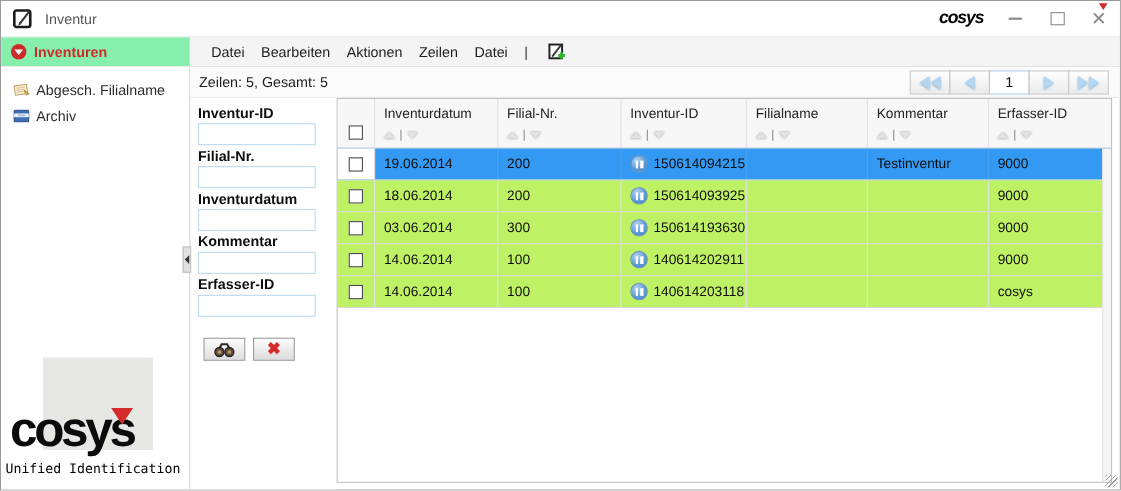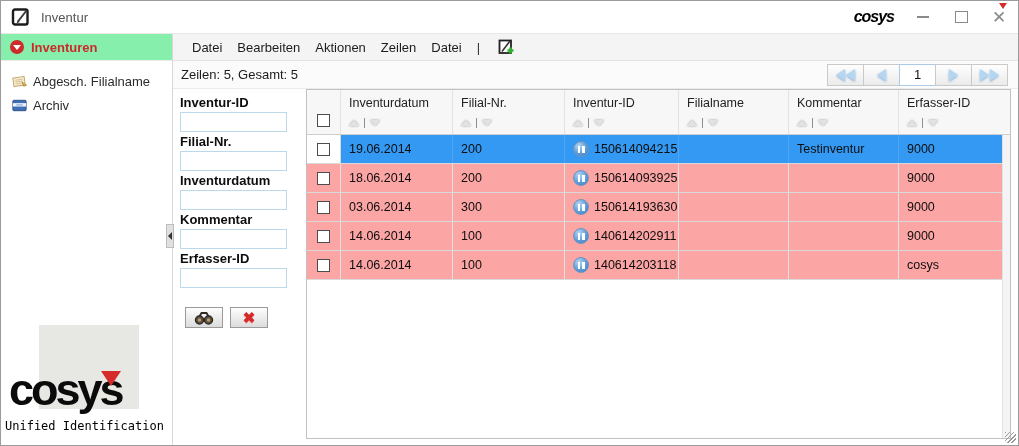--- a/index.html
+++ b/index.html
@@ -103,21 +103,21 @@
   .s-up { width:0; height:0; border-left:5px solid transparent; border-right:5px solid transparent;
           border-bottom:6px solid #e2e2e2; filter:drop-shadow(0 0 1px #9a9a9a); }
   .s-dn { width:0; height:0; border-left:5px solid transparent; border-right:5px solid transparent;
           border-top:6px solid #e2e2e2; filter:drop-shadow(0 0 1px #9a9a9a); }
   .s-sep { width:1px; height:10px; background:#8f8f8f; margin:0 5px; }
 
   .c1 { width:112px; } .c2 { width:112px; } .c3 { width:114px; }
   .c4 { width:110px; } .c5 { width:110px; } .c6 { flex:1; border-right:none !important; }
 
   .tr { display:flex; height:29px; border-bottom:1px solid #d9d9d9; font-size:12.5px; color:#0e0e0e;
-        padding-right:8px; background:#fca5a5; }
+        padding-right:8px; background:#bef264; }
   .tr.selected { background:#3399f3; }
   .td { display:flex; align-items:center; padding:0 8px; border-right:1px solid #e2e2e2; overflow:hidden; }
   .tr.selected .td { border-right-color:#4da4f2; }
   .td-cb { width:34px; justify-content:center; padding:0; }
   .tr.selected .td-cb { background:#fff; border-right:1px solid #d9d9d9; }
   .cb { width:13px; height:13px; background:#fff; border:1.5px solid #4c4c4c; cursor:pointer; }
   .pause { width:16px; height:16px; border-radius:50%; flex:none; margin-right:5px;
            background:radial-gradient(circle at 35% 28%, #b5d5f2, #5e9cd9 55%, #3f7ec4);
            border:1px solid #6b94bf; display:inline-flex; align-items:center; justify-content:center; gap:2px; }
   .pause b { display:block; width:2.5px; height:7px; background:#fff; }

